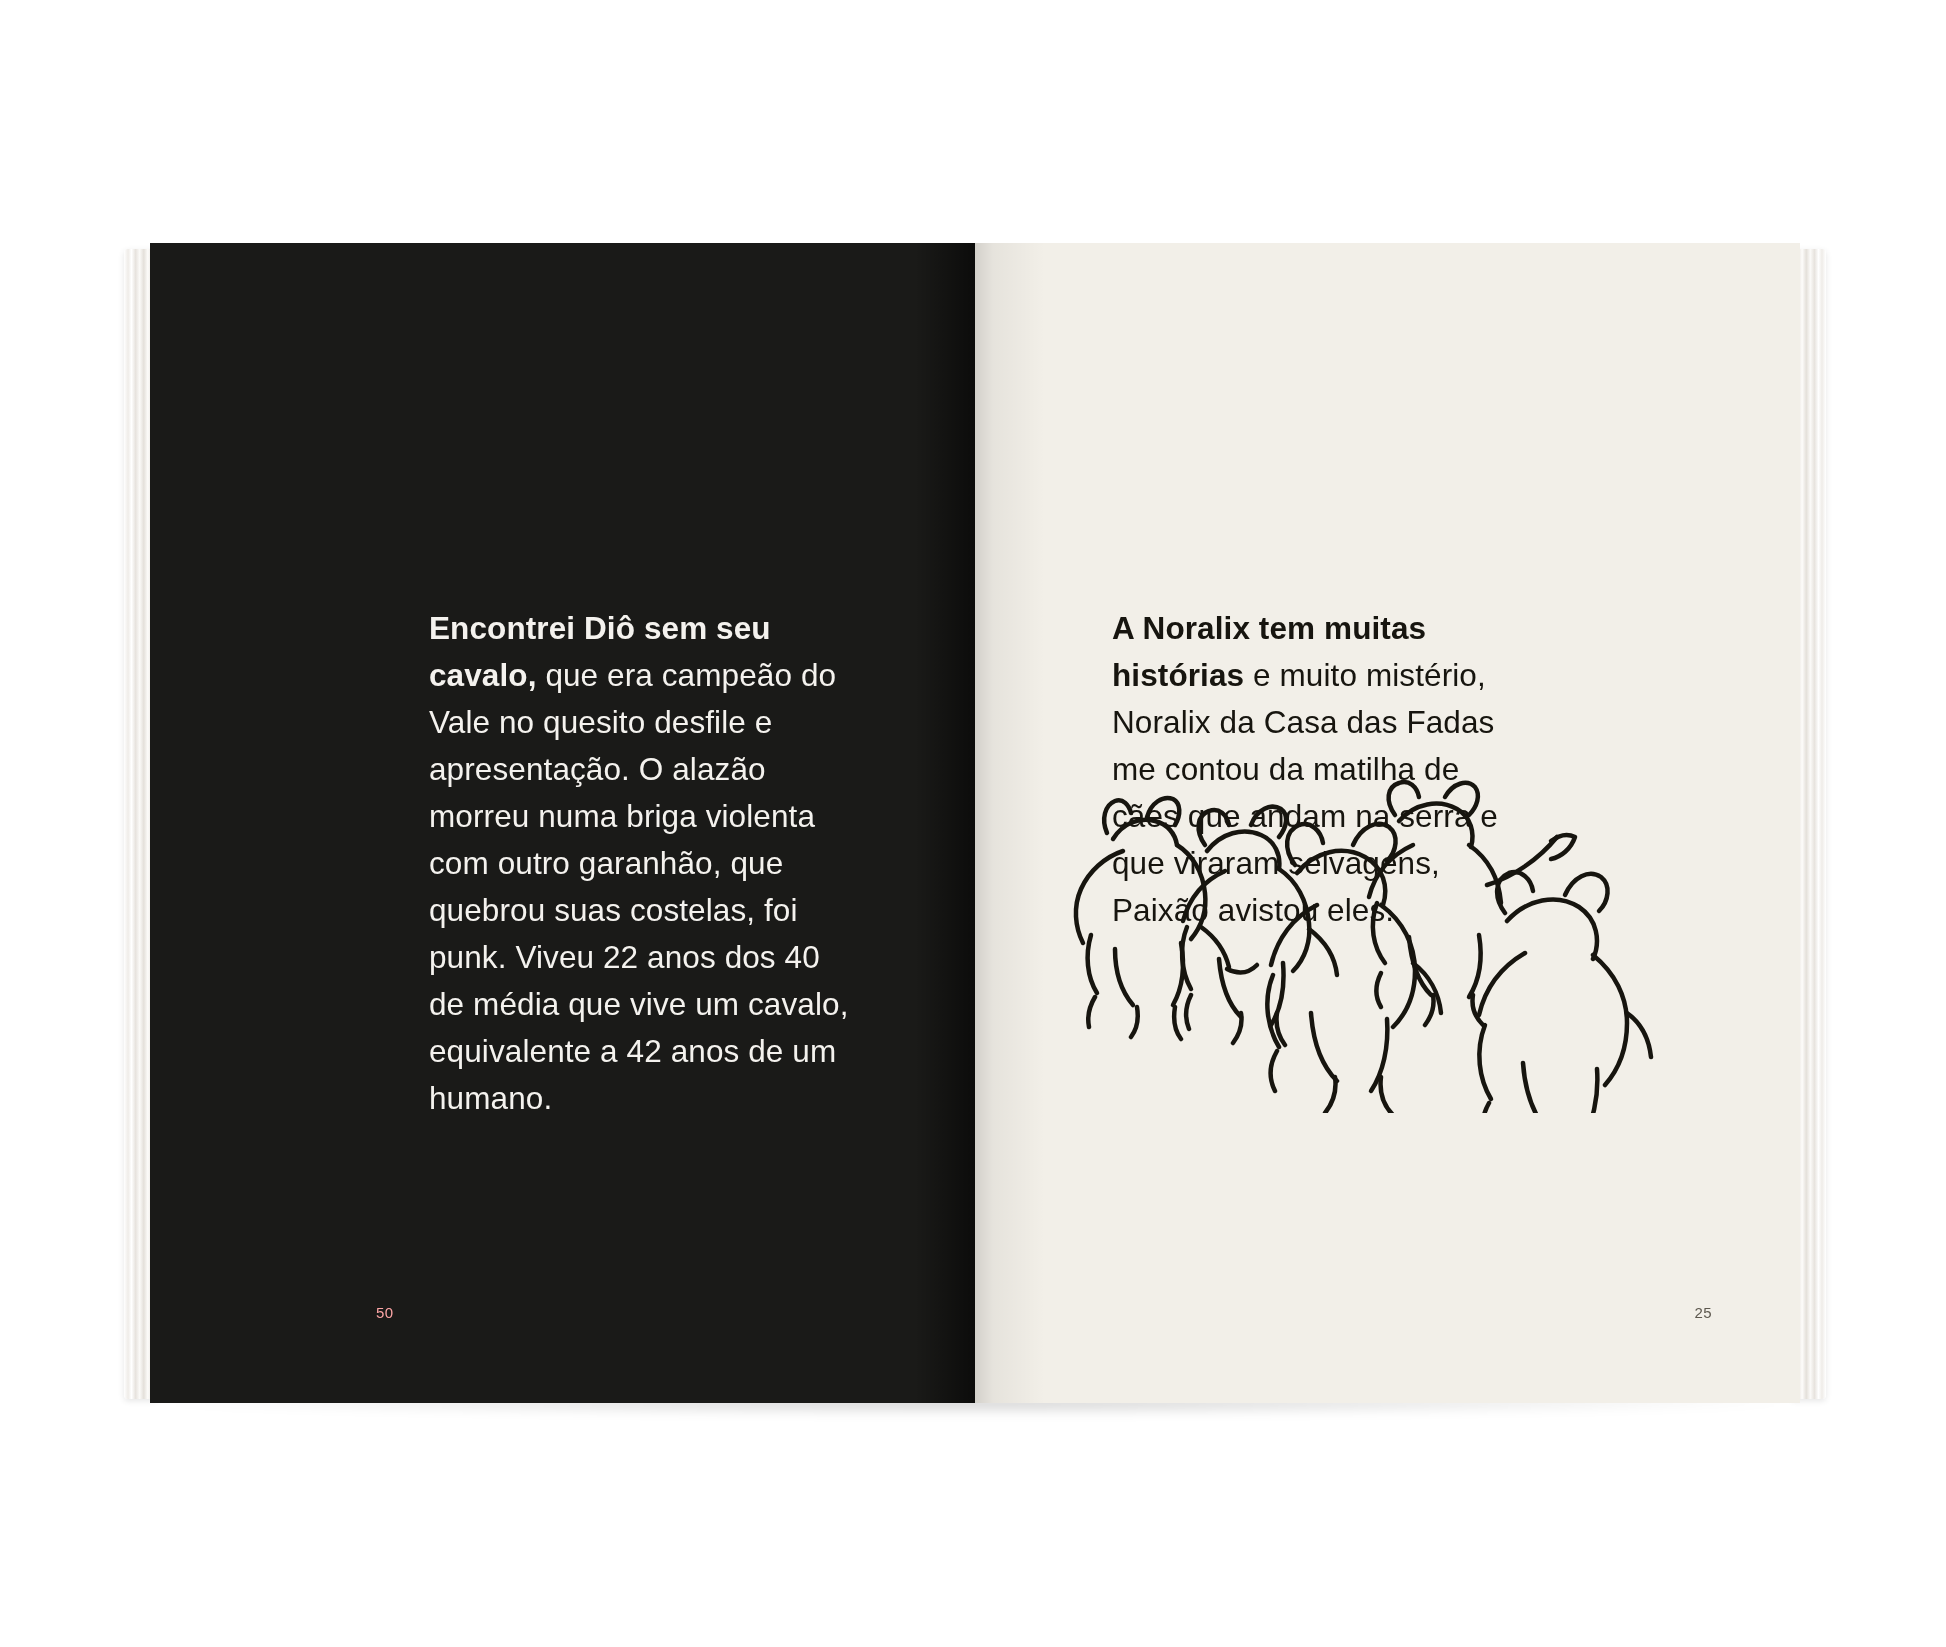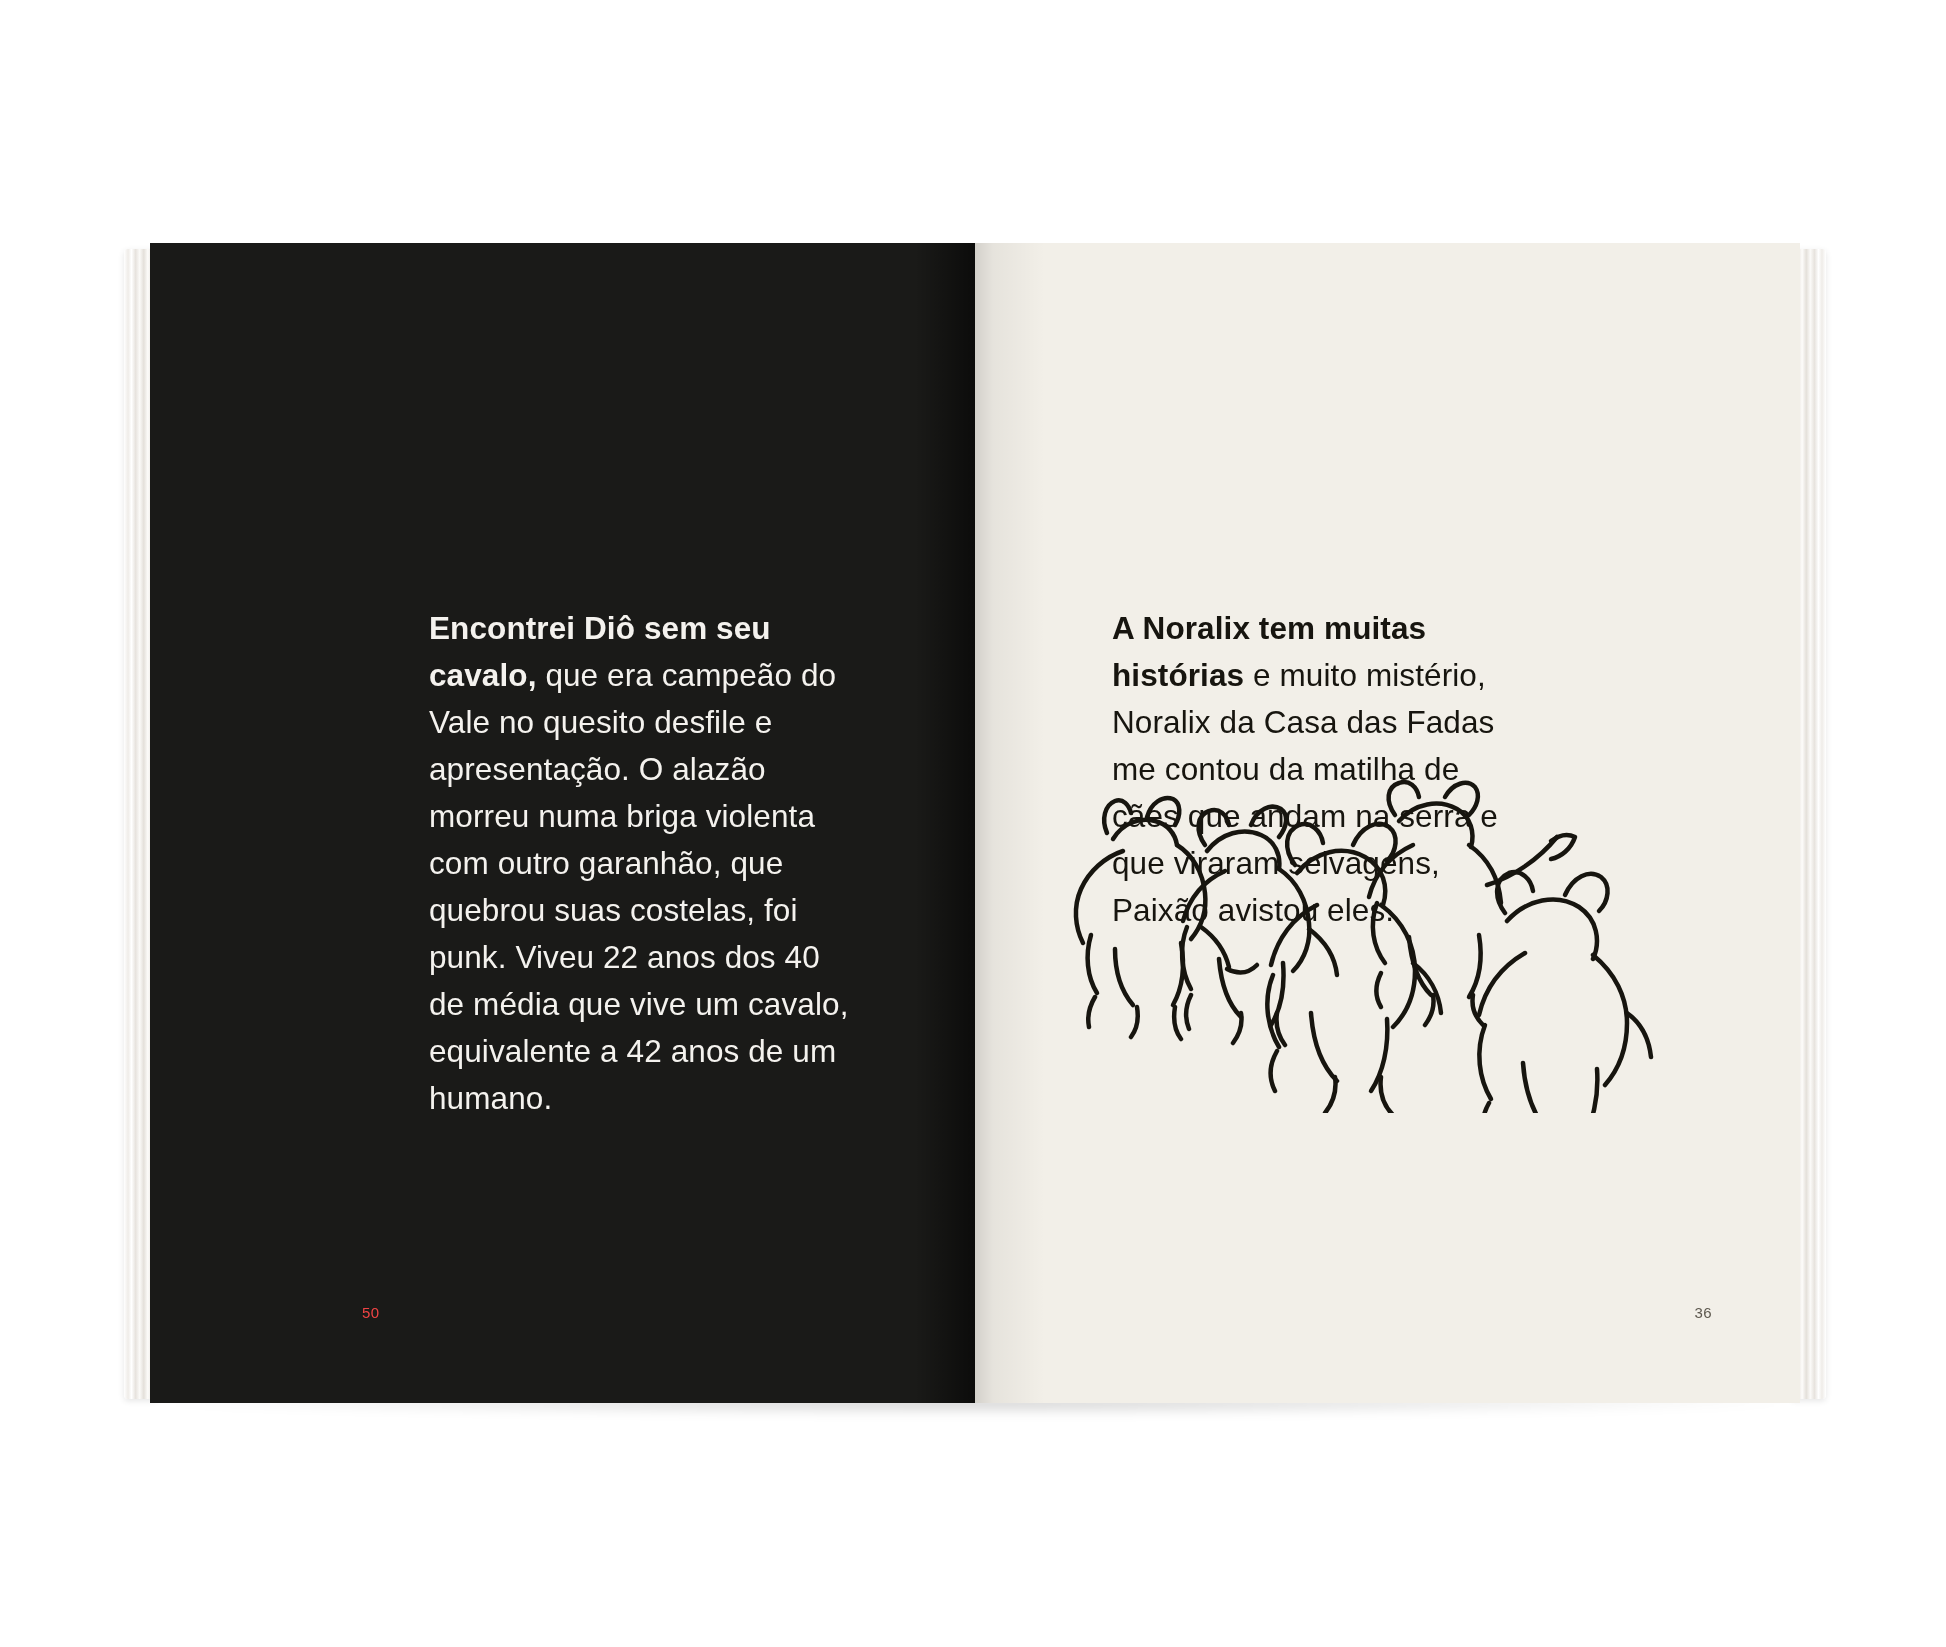--- a/index.html
+++ b/index.html
@@ -105,21 +105,21 @@
   .lead {
     font-weight: 700;
   }
 
   .folio {
     position: absolute;
     bottom: 82px;
     font-size: 15px;
     letter-spacing: .4px;
   }
-  .folio.left-folio { left: 212px; color: #ef4444; }
+  .folio.left-folio { left: 226px; color: #fca5a5; }
   .folio.right-folio { right: 88px; color: #5d584e; }
 
   .illustration {
     position: absolute;
     left: 20px;
     top: 470px;
     width: 700px;
     height: 400px;
   }
   .illustration svg { display: block; width: 100%; height: 100%; }
@@ -229,18 +229,18 @@
             <path d="M528 350 c2 28 10 52 26 70"></path>
             <path d="M602 356 c2 28 -4 54 -16 72"></path>
             <path d="M494 390 c-8 14 -8 26 -2 38"></path>
             <path d="M552 414 c2 14 -2 26 -10 34"></path>
             <path d="M598 414 c-2 16 2 26 12 34"></path>
             <path d="M632 300 c14 10 22 26 24 44"></path>
           </g>
         </svg>
       </div>
 
-      <div class="folio right-folio">36</div>
+      <div class="folio right-folio">25</div>
 
     </div>
 
   </div>
 </div>
 
 </body></html>

